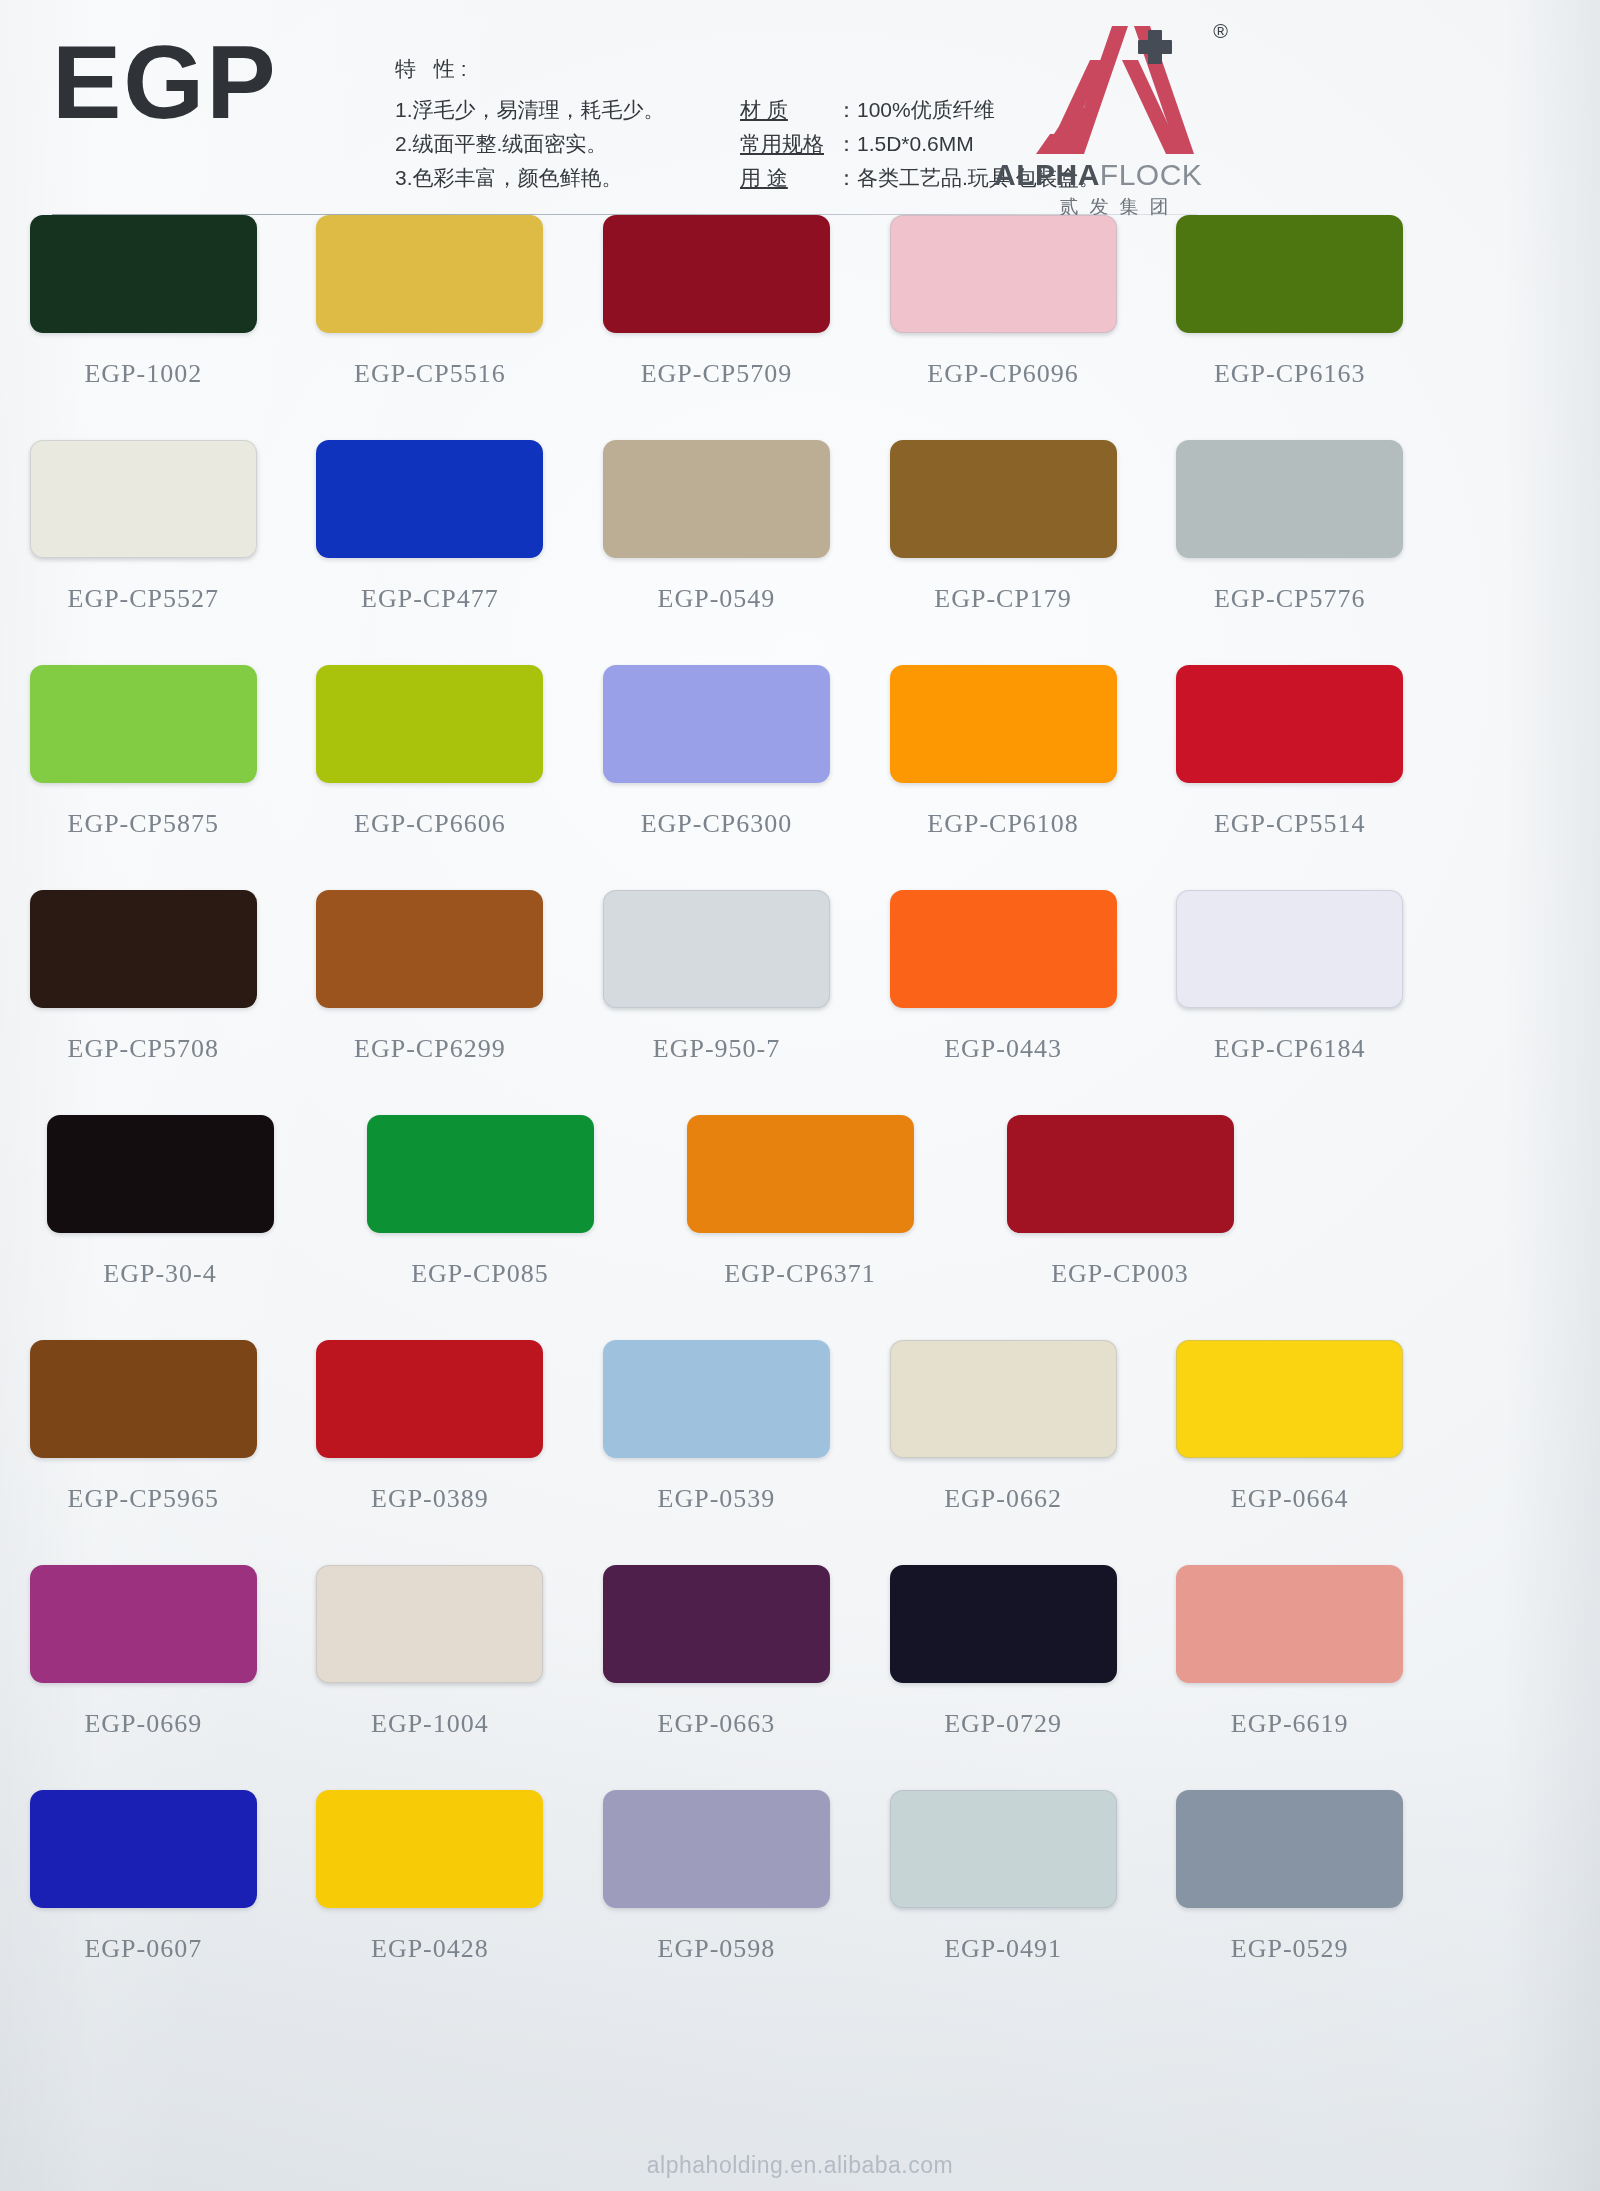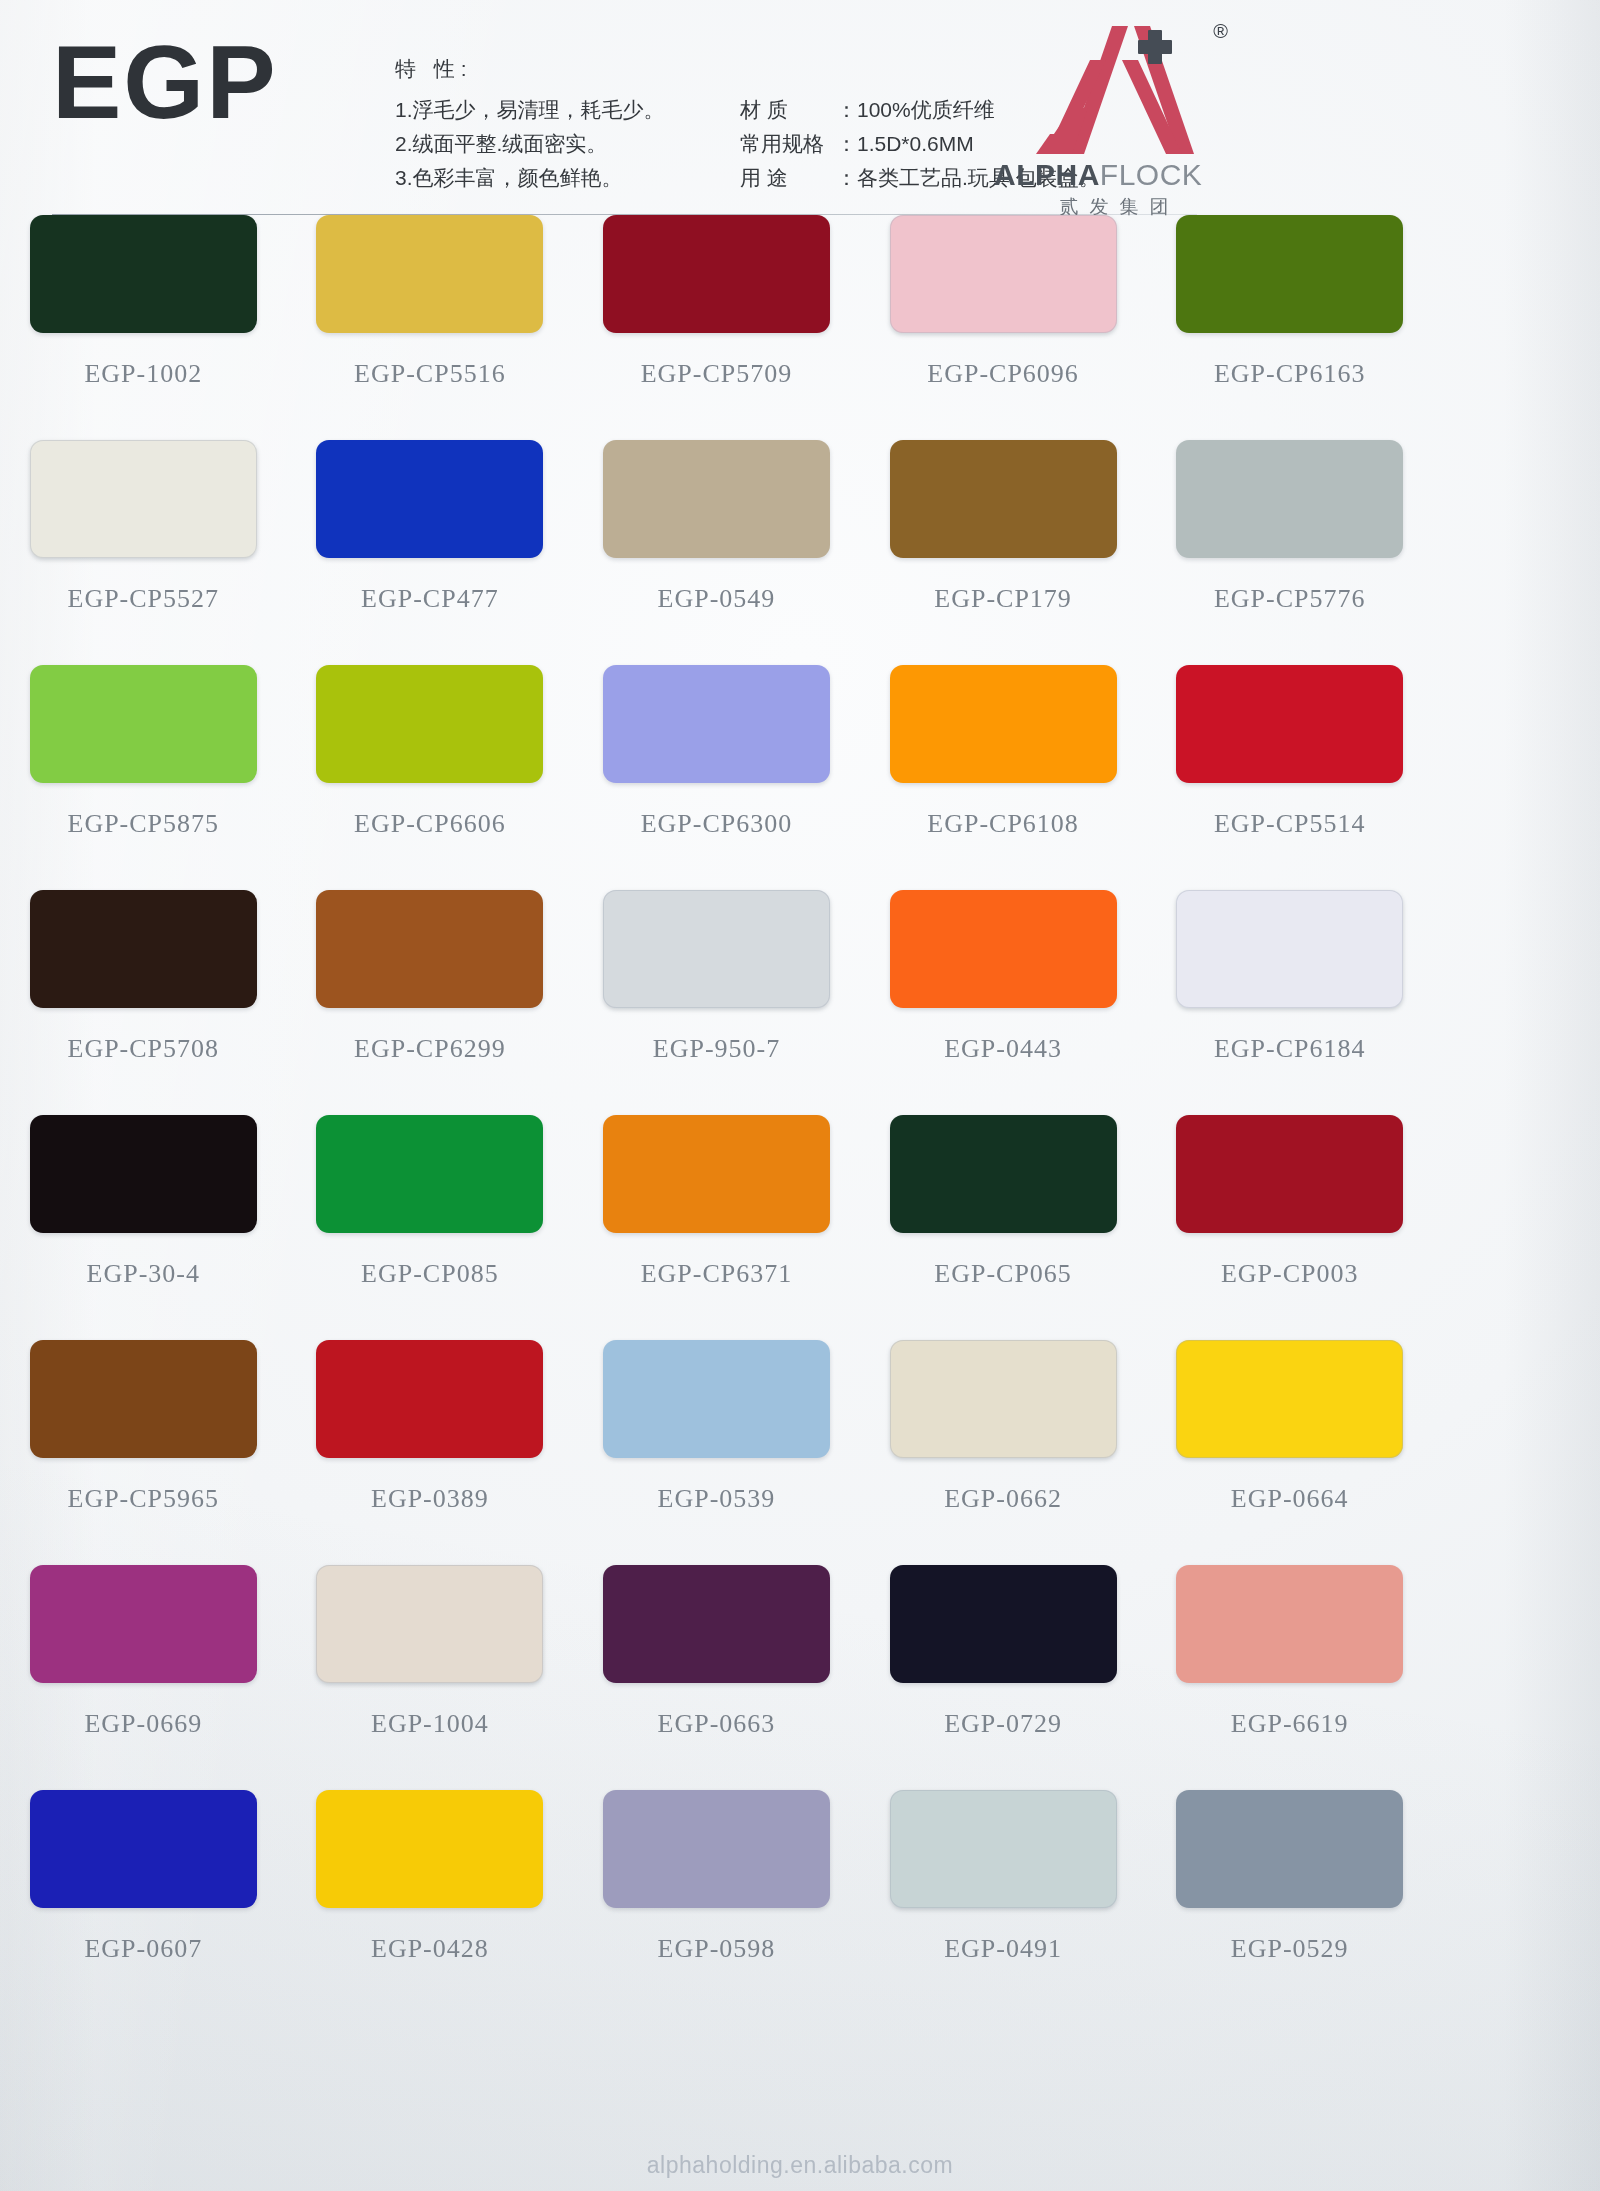--- a/index.html
+++ b/index.html
@@ -74,20 +74,21 @@
   .spec-line {
     font-size: 21px;
     color: #35393e;
     line-height: 1.62;
     white-space: nowrap;
   }
   .spec-key {
     display: inline-block;
     min-width: 96px;
     letter-spacing: 0px;
+    text-decoration: underline;
   }
 
   .rule {
     position: absolute;
     left: 52px;
     top: 214px;
     width: 1145px;
     height: 1px;
     background: linear-gradient(90deg, #9aa3ac 0%, #b6bdc4 60%, #dfe3e7 100%);
   }
@@ -336,24 +337,20 @@
       </div>
       <div class="cell">
         <div class="chip" style="background: rgb(12, 145, 53);"></div>
         <div class="chip-label">EGP-CP085</div>
       </div>
       <div class="cell">
         <div class="chip" style="background: rgb(232, 130, 15);"></div>
         <div class="chip-label">EGP-CP6371</div>
       </div>
       <div class="cell">
-        <div class="chip" style="background: rgb(19, 51, 34);"></div>
-        <div class="chip-label">EGP-CP065</div>
-      </div>
-      <div class="cell">
         <div class="chip" style="background: rgb(161, 18, 35);"></div>
         <div class="chip-label">EGP-CP003</div>
       </div>
     </div>
     <div class="row">
       <div class="cell">
         <div class="chip" style="background: rgb(124, 69, 24);"></div>
         <div class="chip-label">EGP-CP5965</div>
       </div>
       <div class="cell">

